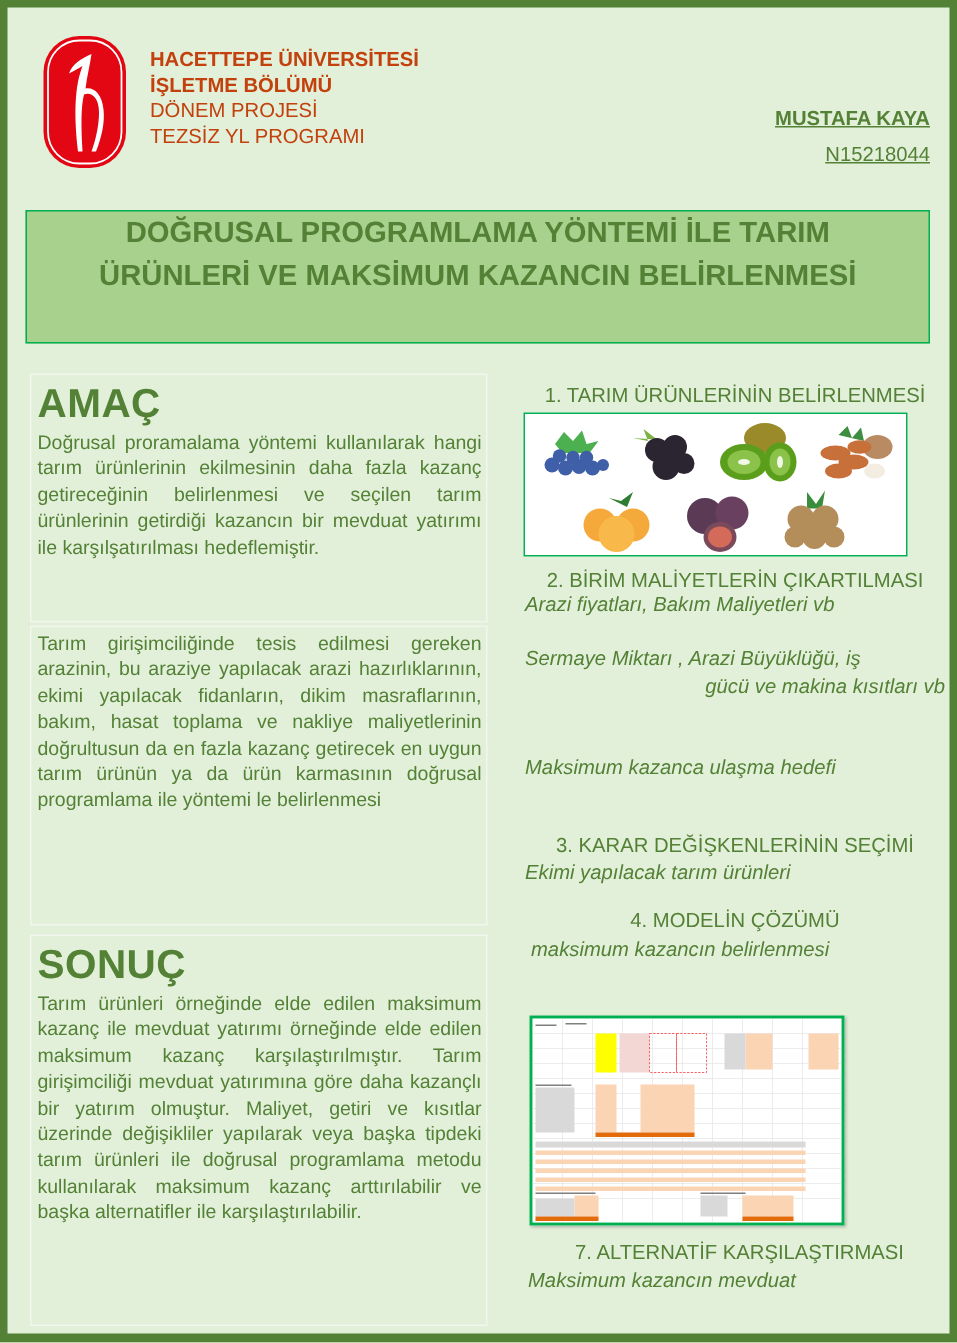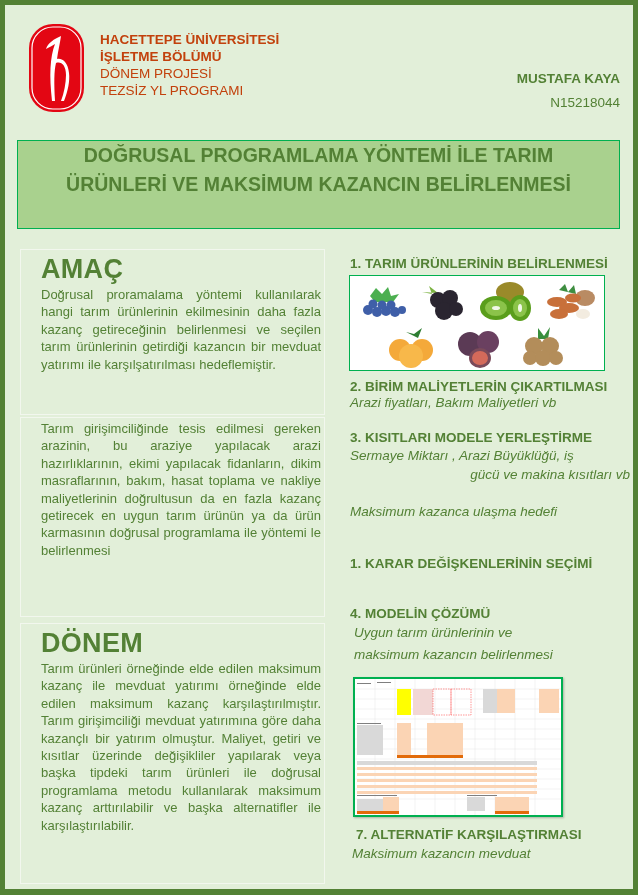--- a/index.html
+++ b/index.html
@@ -18,50 +18,50 @@
     .logo {
       position: absolute; left: 28px; top: 23px; width: 57px; height: 90px;
     }
     .uni-lines {
       position: absolute; left: 100px; top: 31px;
       color: #c2410c; font-size: 13.5px; line-height: 17px;
     }
     .uni-lines .b { font-weight: bold; }
     .author {
       position: absolute; right: 18px; top: 67px; text-align: right;
-      color: #538135; font-size: 13.5px; line-height: 24px;
+      color: #538135; font-size: 13.5px; line-height: 24px; text-decoration: underline;
     }
     .author .name { font-weight: bold; }
     .title-box {
       position: absolute; left: 17px; top: 140px; width: 603px; height: 89px;
       background: #a9d18e; border: 1.5px solid #00b050;
       display: flex; flex-direction: column; align-items: center;
       color: #538135; font-weight: bold; font-size: 19.5px; line-height: 29px;
       text-align: center;
     }
     .panel {
       position: absolute; left: 20px; width: 305px;
       border: 1px solid #f2f7ee;
-      padding: 2px 3px 0 20px;
+      padding: 2px 3px 0 4px;
       color: #538135;
     }
     .panel h2 {
       font-size: 27px; font-weight: bold; line-height: 34px; color: #538135;
       letter-spacing: 0.3px;
     }
     .panel p {
       font-size: 13px; line-height: 17.4px; text-align: justify;
       text-align-last: left;
     }
     #p-amac { top: 249px; height: 166px; }
     #p-model { top: 417px; height: 200px; }
     #p-sonuc { top: 623px; height: 261px; }
 
     .right { position: absolute; left: 350px; width: 280px; color: #538135; }
-    .step-title { font-weight: bold; font-size: 13.5px; line-height: 17px; white-space: nowrap; }
+    .step-title { font-weight: normal; font-size: 13.5px; line-height: 17px; white-space: nowrap; text-align: center; }
     .step-desc { font-style: italic; font-size: 13.5px; line-height: 20px; }
     .fruit-box {
       position: absolute; left: 349px; top: 275px; width: 256px; height: 96px;
       background: #ffffff; border: 1.5px solid #00b050;
     }
     .fruit { position: absolute; }
     .sheet-box {
       position: absolute; left: 353px; top: 677px; width: 210px; height: 140px;
       background: #ffffff; border: 2px solid #00b050;
       box-shadow: 1px 1px 2px rgba(0,0,0,0.25);
@@ -97,21 +97,21 @@
 </div>
 
 <div class="panel" id="p-amac">
   <h2>AMAÇ</h2>
   <p>Doğrusal proramalama yöntemi kullanılarak hangi tarım ürünlerinin ekilmesinin daha fazla kazanç getireceğinin belirlenmesi ve seçilen tarım ürünlerinin getirdiği kazancın bir mevduat yatırımı ile karşılşatırılması hedeflemiştir.</p>
 </div>
 <div class="panel" id="p-model">
   <p>Tarım girişimciliğinde tesis edilmesi gereken arazinin, bu araziye yapılacak arazi hazırlıklarının, ekimi yapılacak fidanların, dikim masraflarının, bakım, hasat toplama ve nakliye maliyetlerinin doğrultusun da en fazla kazanç getirecek en uygun tarım ürünün ya da ürün karmasının doğrusal programlama ile yöntemi le belirlenmesi</p>
 </div>
 <div class="panel" id="p-sonuc">
-  <h2>DÖNEM</h2>
+  <h2>SONUÇ</h2>
   <p>Tarım ürünleri örneğinde elde edilen maksimum kazanç ile mevduat yatırımı örneğinde elde edilen maksimum kazanç karşılaştırılmıştır. Tarım girişimciliği mevduat yatırımına göre daha kazançlı bir yatırım olmuştur. Maliyet, getiri ve kısıtlar üzerinde değişikliler yapılarak veya başka tipdeki tarım ürünleri ile doğrusal programlama metodu kullanılarak maksimum kazanç arttırılabilir ve başka alternatifler ile karşılaştırılabilir.</p>
 </div>
 
 <div class="right" style="top:255px;">
   <div class="step-title">1. TARIM ÜRÜNLERİNİN BELİRLENMESİ</div>
 </div>
 
 <div class="fruit-box">
   <svg class="fruit" style="left:8px;top:8px;" width="50" height="38" viewBox="0 0 50 38">
     <path d="M18 4 l6 6 l6-7 l3 9 l8-2 l-6 8 l-18 0 l-5-6z" fill="#4caf50"></path>
@@ -178,36 +178,35 @@
       </g>
   </svg>
 </div>
 
 <div class="right" style="top:378px;">
   <div class="step-title">2. BİRİM MALİYETLERİN ÇIKARTILMASI</div>
   <div class="step-desc" style="line-height:16px;">Arazi fiyatları, Bakım Maliyetleri vb</div>
 </div>
 
 <div class="right" style="top:429px;">
-  <div class="step-title">3. KISITLARI MODELE YERLEŞTİRME</div>
   <div class="step-desc">Sermaye Miktarı , Arazi Büyüklüğü, iş</div>
   <div class="step-desc" style="line-height:17px;text-align:right;">gücü ve makina kısıtları vb</div>
 </div>
 
 <div class="right" style="top:502px;">
   <div class="step-desc">Maksimum kazanca ulaşma hedefi</div>
 </div>
 
 <div class="right" style="top:555px;">
-  <div class="step-title">1. KARAR DEĞİŞKENLERİNİN SEÇİMİ</div>
+  <div class="step-title">3. KARAR DEĞİŞKENLERİNİN SEÇİMİ</div>
+  <div class="step-desc">Ekimi yapılacak tarım ürünleri</div>
 </div>
 
 <div class="right" style="top:605px;">
   <div class="step-title">4. MODELİN ÇÖZÜMÜ</div>
-  <div class="step-desc" style="padding-left:4px;line-height:22px;">Uygun tarım ürünlerinin ve</div>
   <div class="step-desc" style="padding-left:4px;line-height:22px;">maksimum kazancın belirlenmesi</div>
 </div>
 
 <div class="sheet-box">
   <svg width="206" height="136" viewBox="0 0 206 136">
     <rect width="206" height="136" fill="#ffffff"></rect>
     <g stroke="#e6e6e6" stroke-width="0.5">
       <line x1="0" y1="10" x2="206" y2="10"></line>
         <line x1="0" y1="20" x2="206" y2="20"></line>
       <line x1="0" y1="30" x2="206" y2="30"></line>

